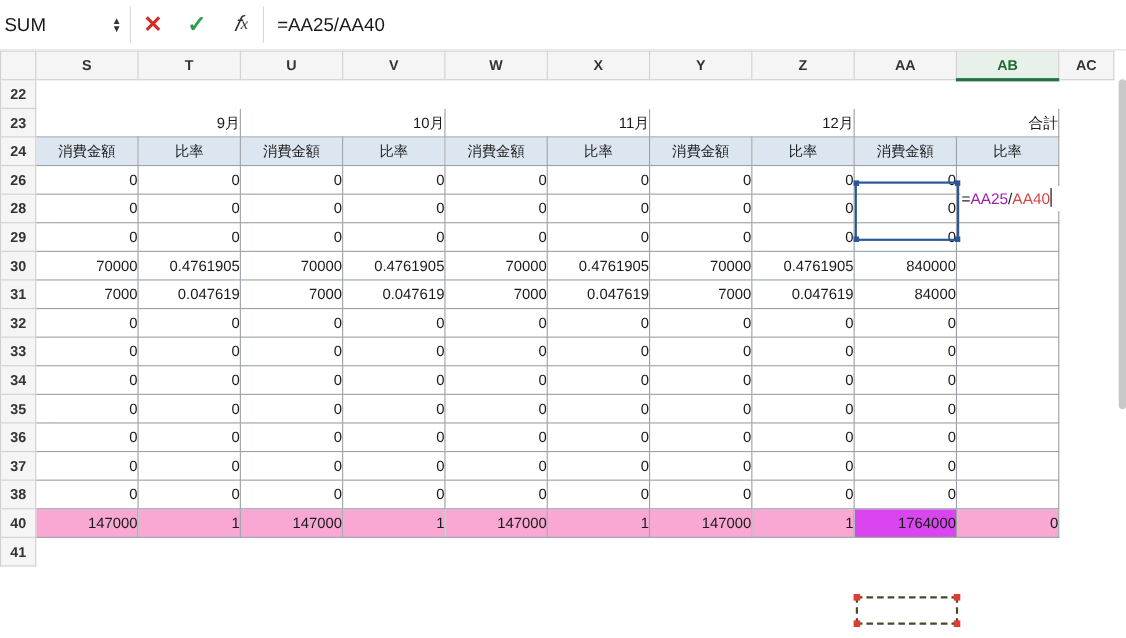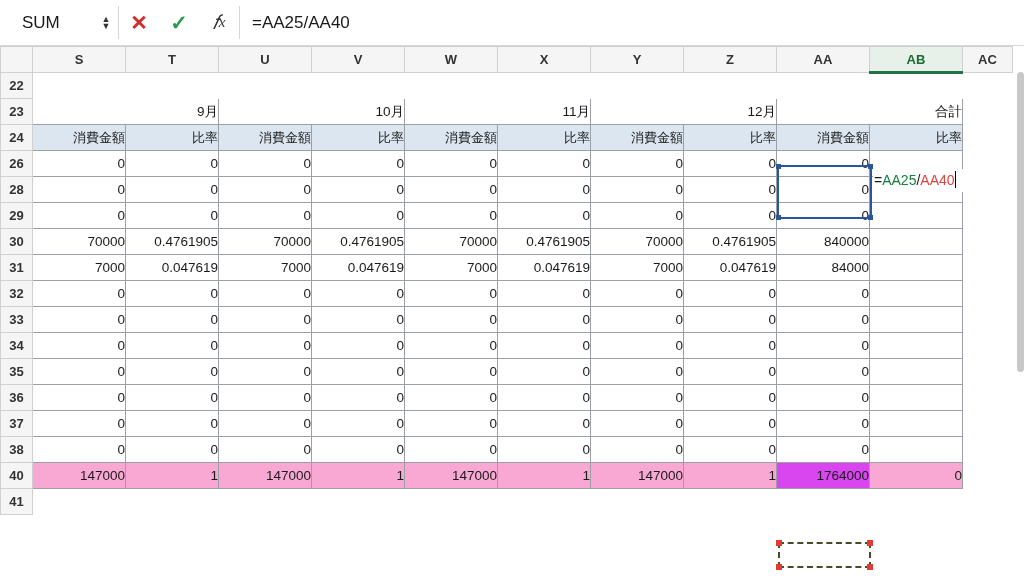--- a/index.html
+++ b/index.html
@@ -17,21 +17,21 @@
     display: flex;
     align-items: stretch;
     height: 46px;
     background: #ffffff;
     border-bottom: 1px solid #d6d6d6;
   }
   .namebox {
     width: 118px;
     display: flex;
     align-items: center;
-    padding-left: 22px;
+    padding-left: 4px;
     font-size: 17px;
     color: #1a1a1a;
     position: relative;
   }
   .namebox .nb-text { flex: 1; }
   .namebox .spinner {
     display: flex; flex-direction: column;
     justify-content: center; align-items: center;
     width: 18px; height: 100%;
     padding-right: 6px;
@@ -93,20 +93,21 @@
     background: #fff;
   }
   .cell.blank { border-right: 1px solid transparent; border-bottom: 1px solid transparent; }
   .cell.hdr-month {
     text-align: right;
     border: 1px solid #9aa0a6;
     font-size: 13.5px;
     background: #fff;
   }
   .cell.hdr-sub {
+    text-align: center;
     background: #dce6f1;
     border: 1px solid #9aa0a6;
     font-size: 13px;
   }
   .cell.bordered { border: 1px solid #9aa0a6; }
   .cell.total-row {
     background: #f9a8d4;
     border: 1px solid #9aa0a6;
     font-weight: normal;
   }
@@ -134,21 +135,21 @@
   }
   .editing-text {
     position: absolute;
     font-size: 14px;
     font-family: "Liberation Sans", sans-serif;
     white-space: nowrap;
     background: #ffffff;
     line-height: 23px;
     padding-left: 1px;
   }
-  .tok-blue { color: #15803d; }
+  .tok-blue { color: #a21caf; }
   .tok-sep { color: #1a1a1a; }
   .tok-red { color: #d64541; }
   .caret {
     display: inline-block;
     width: 1px; height: 17px;
     background: #000; vertical-align: -3px;
   }
   .scrollbar-v {
     position: absolute;
     right: 0; top: 26px;

